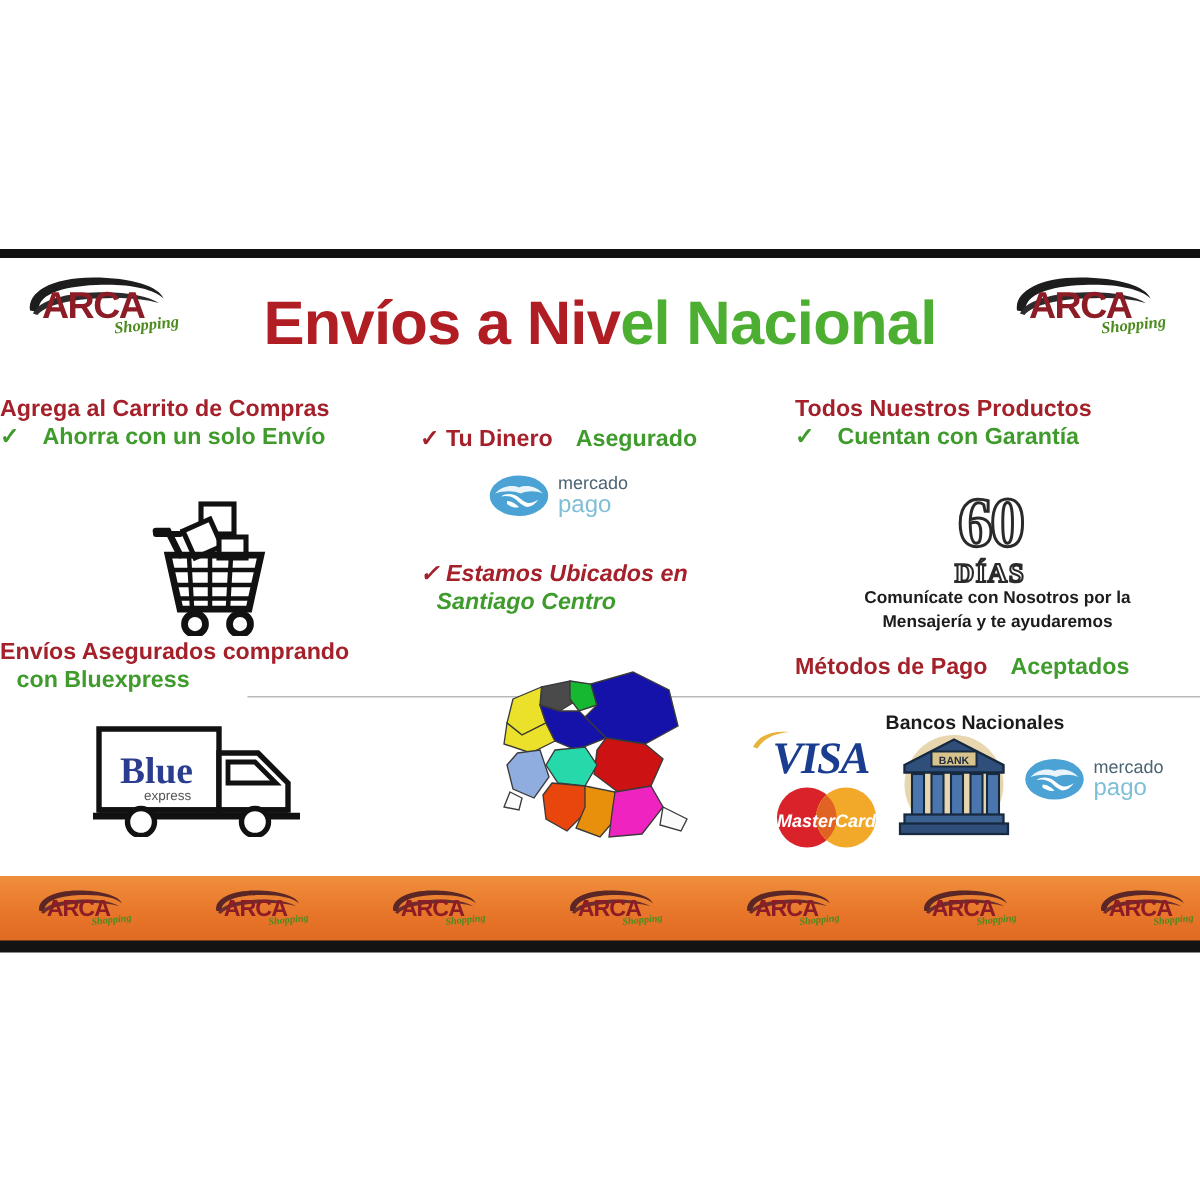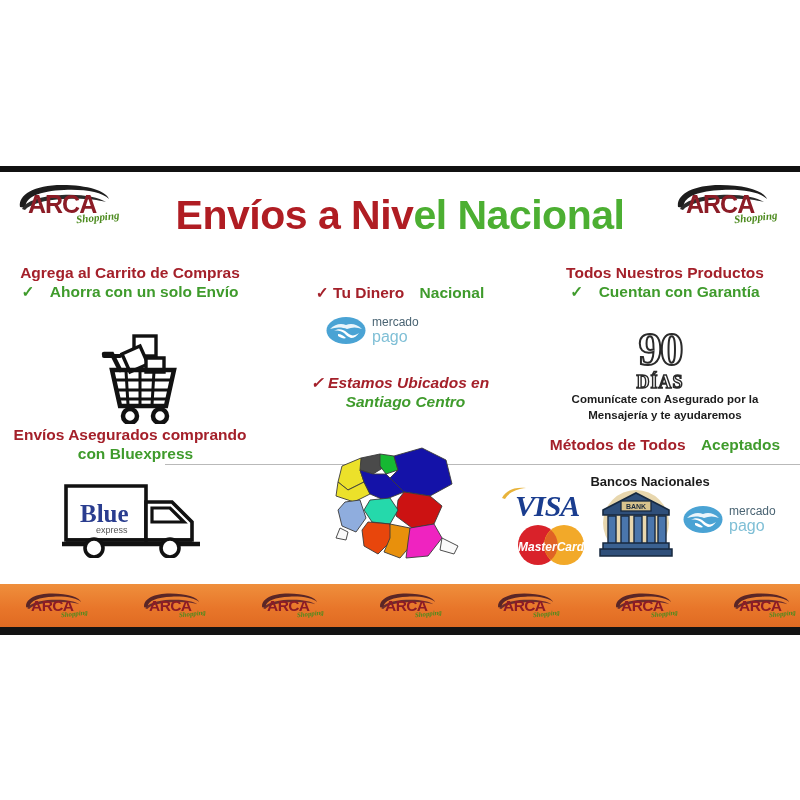--- a/index.html
+++ b/index.html
@@ -52,21 +52,21 @@
   }
   .title .t-red   { color: #b01d23; }
   .title .t-green { color: #4caf32; }
 
   
   .h-red   { color: #a4202a; font-weight: bold; }
   .h-green { color: #3f9b2c; font-weight: bold; margin-left: 11px; }
   .check   { color: #3f9b2c; font-weight: bold; }
   .check.red { color: #a4202a; }
 
-  .block { position: absolute; text-align: center; }
+  .block { position: absolute; text-align: left; }
   .block .line { white-space: nowrap; line-height: 1.22; }
 
   
   .hd { font-size: 15.5px; }
 
   
   .rule-left  { position: absolute; left: 165px; top: 464px; width: 275px; height: 1px; background: #b9b9b9; }
   .rule-right { position: absolute; left: 350px; top: 464px; width: 450px; height: 1px; background: #b9b9b9; }
 
   
@@ -164,21 +164,21 @@
     <path d="M48 39 L50 73 M62 39 L62 73 M76 39 L74 73" stroke="#111" stroke-width="3"></path>
     <path d="M42 38 L34 22 L26 22" fill="none" stroke="#111" stroke-width="4.5" stroke-linecap="round"></path>
     <circle cx="52" cy="84" r="7" fill="none" stroke="#111" stroke-width="4.5"></circle>
     <circle cx="82" cy="84" r="7" fill="none" stroke="#111" stroke-width="4.5"></circle>
   </svg>
 
   <div class="block" style="left:280px;top:284px;width:240px;">
     <div class="line hd">
       <span class="check red">✓</span>
       <span class="h-red">Tu Dinero</span>
-      <span class="h-green">Nacional</span>
+      <span class="h-green">Asegurado</span>
     </div>
   </div>
 
   <div style="position:absolute;left:326px;top:316px;">
     <div class="mp">
       <svg class="mp-oval" viewBox="0 0 40 29">
         <ellipse cx="20" cy="14.5" rx="19.5" ry="13.5" fill="#4aa3d4"></ellipse>
         <path d="M4 13 C9 8 15 7 20 9 C25 7 31 8 36 13 C31 11 26 11 21 13 C16 11 10 11 4 13 Z" fill="#eaf5fb"></path>
         <path d="M8 15 C12 14 15 15 18 17 C20 19 22 21 25 22 C28 22 31 20 33 17 C30 19 27 20 25 19 C22 18 20 15 17 14 C14 13 11 13 8 15 Z" fill="#ffffff"></path>
         <path d="M12 18 C15 18 18 20 20 22 C18 23 15 22 12 20 Z" fill="#ffffff"></path>
@@ -203,29 +203,29 @@
     <div class="line hd">
       <span class="check">✓</span>
       <span class="h-green">Cuentan con Garantía</span>
     </div>
   </div>
 
   <div class="dias">
     <div style="position:relative;width:120px;height:72px;">
       <div style="position:absolute;left:0;top:-4px;width:120px;text-align:center;
                   font-family:'Liberation Serif',serif;font-weight:bold;font-size:47px;
-                  color:#ffffff;-webkit-text-stroke:2px #2a2a2a;letter-spacing:-2px;line-height:1;">90</div>
+                  color:#ffffff;-webkit-text-stroke:2px #2a2a2a;letter-spacing:-2px;line-height:1;">60</div>
       <div style="position:absolute;left:0;top:42px;width:120px;text-align:center;
                   font-family:'Liberation Serif',serif;font-weight:bold;font-size:18px;
                   color:#ffffff;-webkit-text-stroke:1.4px #2a2a2a;letter-spacing:1px;">DÍAS</div>
     </div>
   </div>
 
   <div class="note">
-    <div>Comunícate con Asegurado por la</div>
+    <div>Comunícate con Nosotros por la</div>
     <div>Mensajería y te ayudaremos</div>
   </div>
 
   <div class="rule-left"></div>
   <div class="rule-right"></div>
 
   <div class="block" style="left:0px;top:426px;width:260px;">
     <div class="line hd h-red">Envíos Asegurados comprando</div>
     <div class="line hd h-green">con Bluexpress</div>
   </div>
@@ -258,21 +258,21 @@
       <path d="M50 82 L72 84 L74 100 L60 114 L46 106 L44 90 Z" fill="#e8460c"></path>
       <path d="M72 84 L92 88 L94 104 L82 118 L66 112 L72 98 Z" fill="#e8900c"></path>
       <path d="M92 88 L116 84 L124 98 L110 116 L88 118 L90 102 Z" fill="#ef23c0"></path>
       <path d="M22 88 L30 92 L28 100 L18 98 Z" fill="#fafafa"></path>
       <path d="M124 98 L140 106 L136 114 L122 110 Z" fill="#fafafa"></path>
     </g>
   </svg>
 
   <div class="block" style="left:530px;top:436px;width:270px;">
     <div class="line hd">
-      <span class="h-red">Métodos de Todos</span>
+      <span class="h-red">Métodos de Pago</span>
       <span class="h-green">Aceptados</span>
     </div>
   </div>
 
   <div class="banks-lbl">Bancos Nacionales</div>
 
   <svg class="visa-swoosh" viewBox="0 0 26 14">
     <path d="M1 11 C5 3 14 0 25 1 C16 2 8 5 4 12 Z" fill="#e8b33a"></path>
   </svg>
   <div class="visa">VISA</div>

